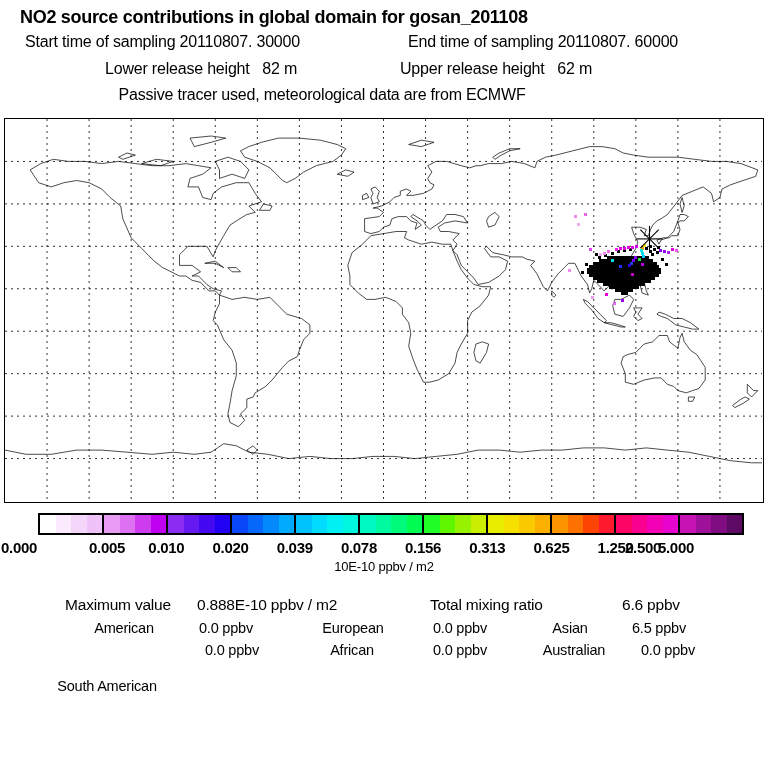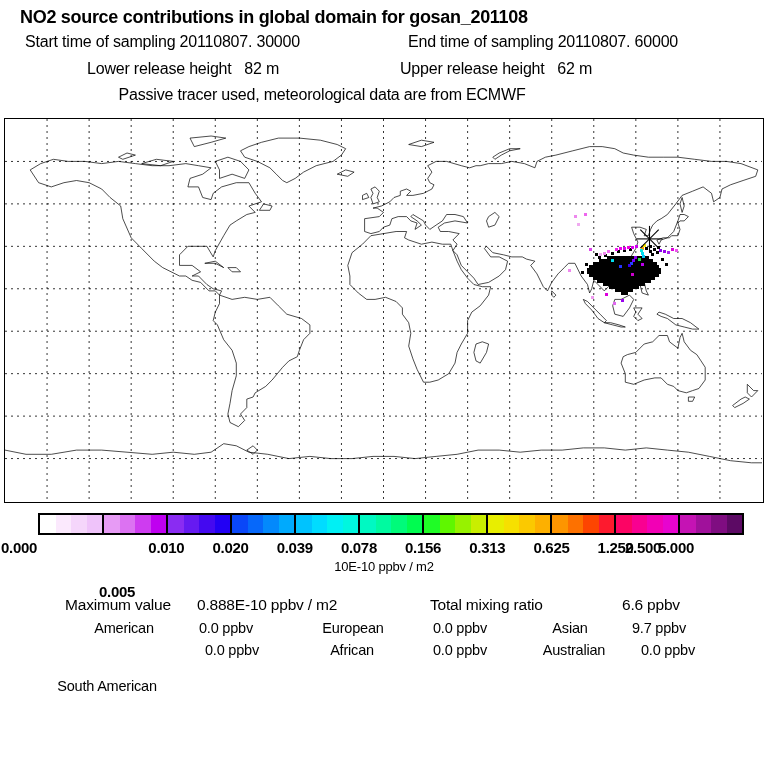--- a/index.html
+++ b/index.html
@@ -17,21 +17,21 @@
   .unit{font-size:13px;letter-spacing:-0.2px;}
   .stat1{font-size:15.5px;letter-spacing:-0.2px;}
   .stat2{font-size:14.5px;letter-spacing:-0.2px;transform:translateX(-50%);}
 </style>
 </head>
 <body>
 
 <div class="abs title" style="left:20px;top:7px;">NO2 source contributions in global domain for gosan_201108</div>
 <div class="abs hline" style="left:25px;top:33px;">Start time of sampling 20110807. 30000</div>
 <div class="abs hline" style="left:408px;top:33px;">End time of sampling 20110807. 60000</div>
-<div class="abs hline" style="left:87px;top:60px;">Lower release height &nbsp; 82 m</div>
+<div class="abs hline" style="left:105px;top:60px;">Lower release height &nbsp; 82 m</div>
 <div class="abs hline" style="left:400px;top:60px;">Upper release height &nbsp; 62 m</div>
 <div class="abs hline" style="left:0;top:86px;width:644px;text-align:center;">Passive tracer used, meteorological data are from ECMWF</div>
 
 <div id="map-frame">
   <svg width="757" height="382" viewBox="0 0 757 382">
       <line x1="42.05555555555555" y1="0" x2="42.05555555555555" y2="382" stroke="#000" stroke-width="0.8" stroke-dasharray="2,4"></line>
       <line x1="84.1111111111111" y1="0" x2="84.1111111111111" y2="382" stroke="#000" stroke-width="0.8" stroke-dasharray="2,4"></line>
       <line x1="126.16666666666666" y1="0" x2="126.16666666666666" y2="382" stroke="#000" stroke-width="0.8" stroke-dasharray="2,4"></line>
       <line x1="168.2222222222222" y1="0" x2="168.2222222222222" y2="382" stroke="#000" stroke-width="0.8" stroke-dasharray="2,4"></line>
       <line x1="210.2777777777778" y1="0" x2="210.2777777777778" y2="382" stroke="#000" stroke-width="0.8" stroke-dasharray="2,4"></line>
@@ -229,21 +229,21 @@
     </div>
     <div class="seg">
       <div style="background: rgb(197, 19, 180);"></div>
       <div style="background: rgb(160, 17, 155);"></div>
       <div style="background: rgb(127, 13, 129);"></div>
       <div style="background: rgb(92, 10, 100);"></div>
     </div>
   </div>
 <div id="cb-ticks">
     <span style="left: 1px;">0.000</span>
-    <span style="left: 117px; transform: translateX(-50%); margin-top: 44px;">0.005</span>
+    <span style="left: 107px; transform: translateX(-50%);">0.005</span>
     <span style="left: 166.364px; transform: translateX(-50%);">0.010</span>
     <span style="left: 230.545px; transform: translateX(-50%);">0.020</span>
     <span style="left: 294.727px; transform: translateX(-50%);">0.039</span>
     <span style="left: 358.909px; transform: translateX(-50%);">0.078</span>
     <span style="left: 423.091px; transform: translateX(-50%);">0.156</span>
     <span style="left: 487.273px; transform: translateX(-50%);">0.313</span>
     <span style="left: 551.455px; transform: translateX(-50%);">0.625</span>
     <span style="left: 615.636px; transform: translateX(-50%);">1.250</span>
     <span style="left: 643px; transform: translateX(-50%);">2.500</span>
     <span style="right: 14px;">5.000</span>
@@ -253,20 +253,20 @@
 <div class="abs stat1" style="left:65px;top:596px;">Maximum value</div>
 <div class="abs stat1" style="left:197px;top:596px;">0.888E-10 ppbv / m2</div>
 <div class="abs stat1" style="left:430px;top:596px;">Total mixing ratio</div>
 <div class="abs stat1" style="left:622px;top:596px;">6.6 ppbv</div>
 
 <div class="abs stat2" style="left:124px;top:620px;">American</div>
 <div class="abs stat2" style="left:226px;top:620px;">0.0 ppbv</div>
 <div class="abs stat2" style="left:353px;top:620px;">European</div>
 <div class="abs stat2" style="left:460px;top:620px;">0.0 ppbv</div>
 <div class="abs stat2" style="left:570px;top:620px;">Asian</div>
-<div class="abs stat2" style="left:659px;top:620px;">9.7 ppbv</div>
+<div class="abs stat2" style="left:659px;top:620px;">6.5 ppbv</div>
 
 <div class="abs stat2" style="left:107px;top:678px;">South American</div>
 <div class="abs stat2" style="left:232px;top:642px;">0.0 ppbv</div>
 <div class="abs stat2" style="left:352px;top:642px;">African</div>
 <div class="abs stat2" style="left:460px;top:642px;">0.0 ppbv</div>
 <div class="abs stat2" style="left:574px;top:642px;">Australian</div>
 <div class="abs stat2" style="left:668px;top:642px;">0.0 ppbv</div>
 
 </body></html>

